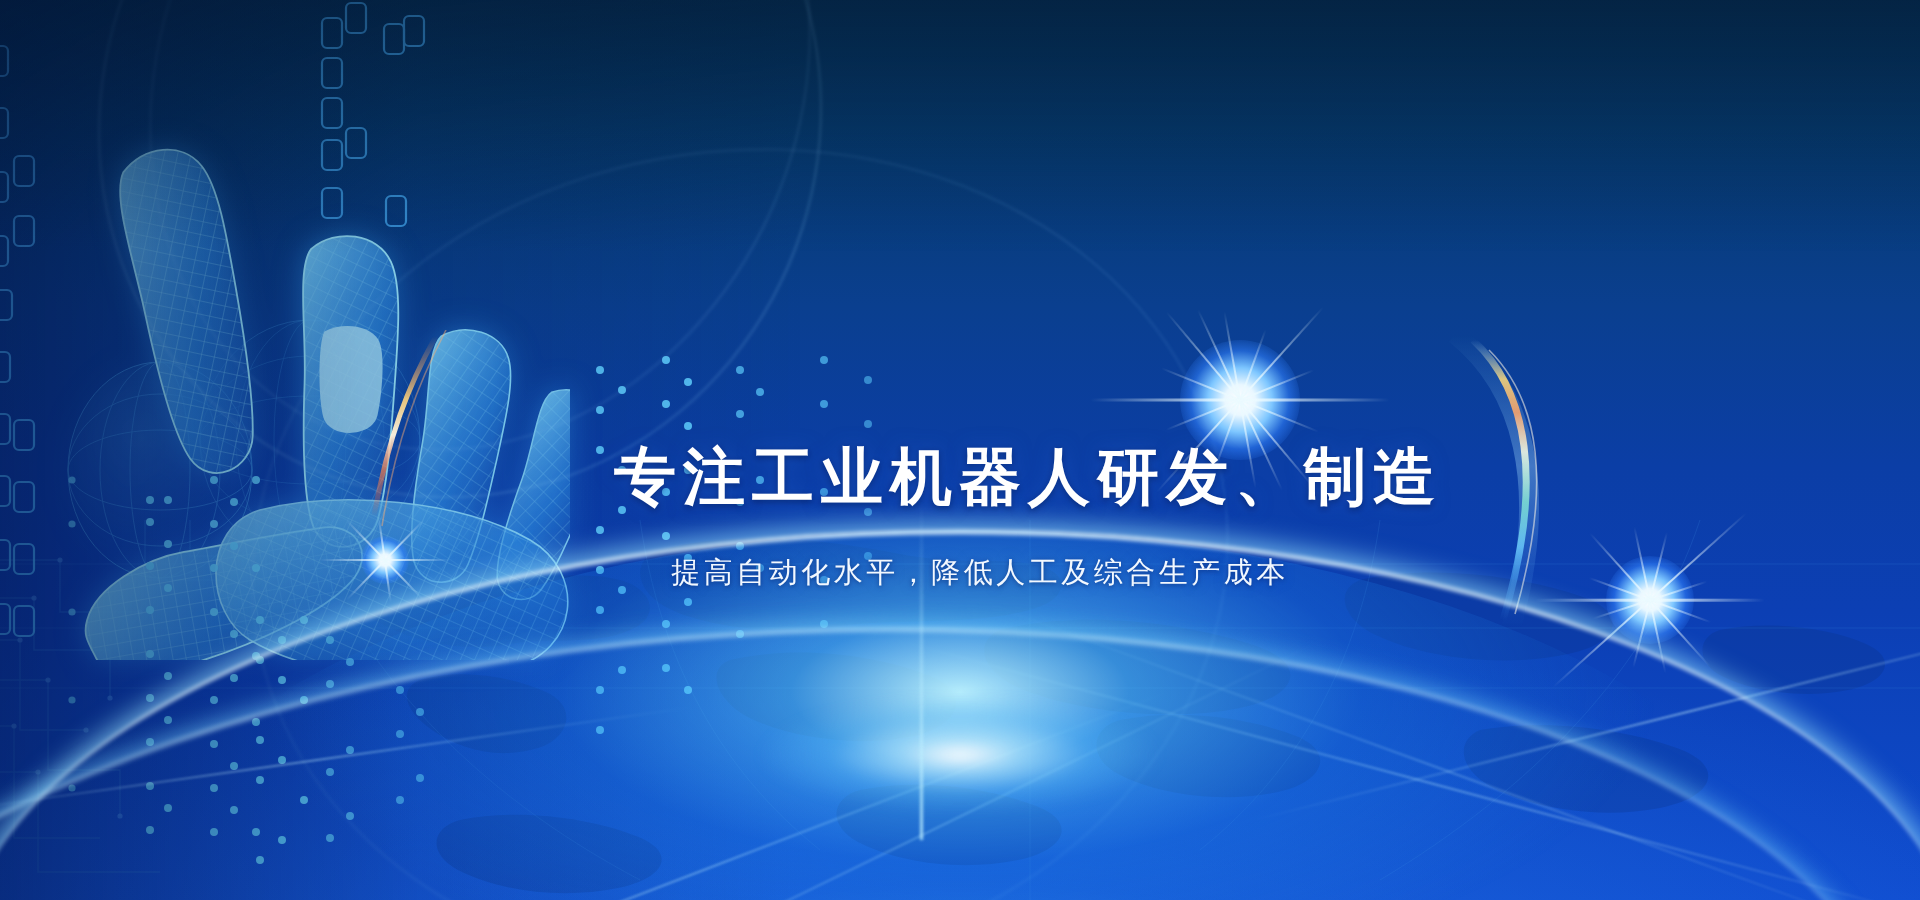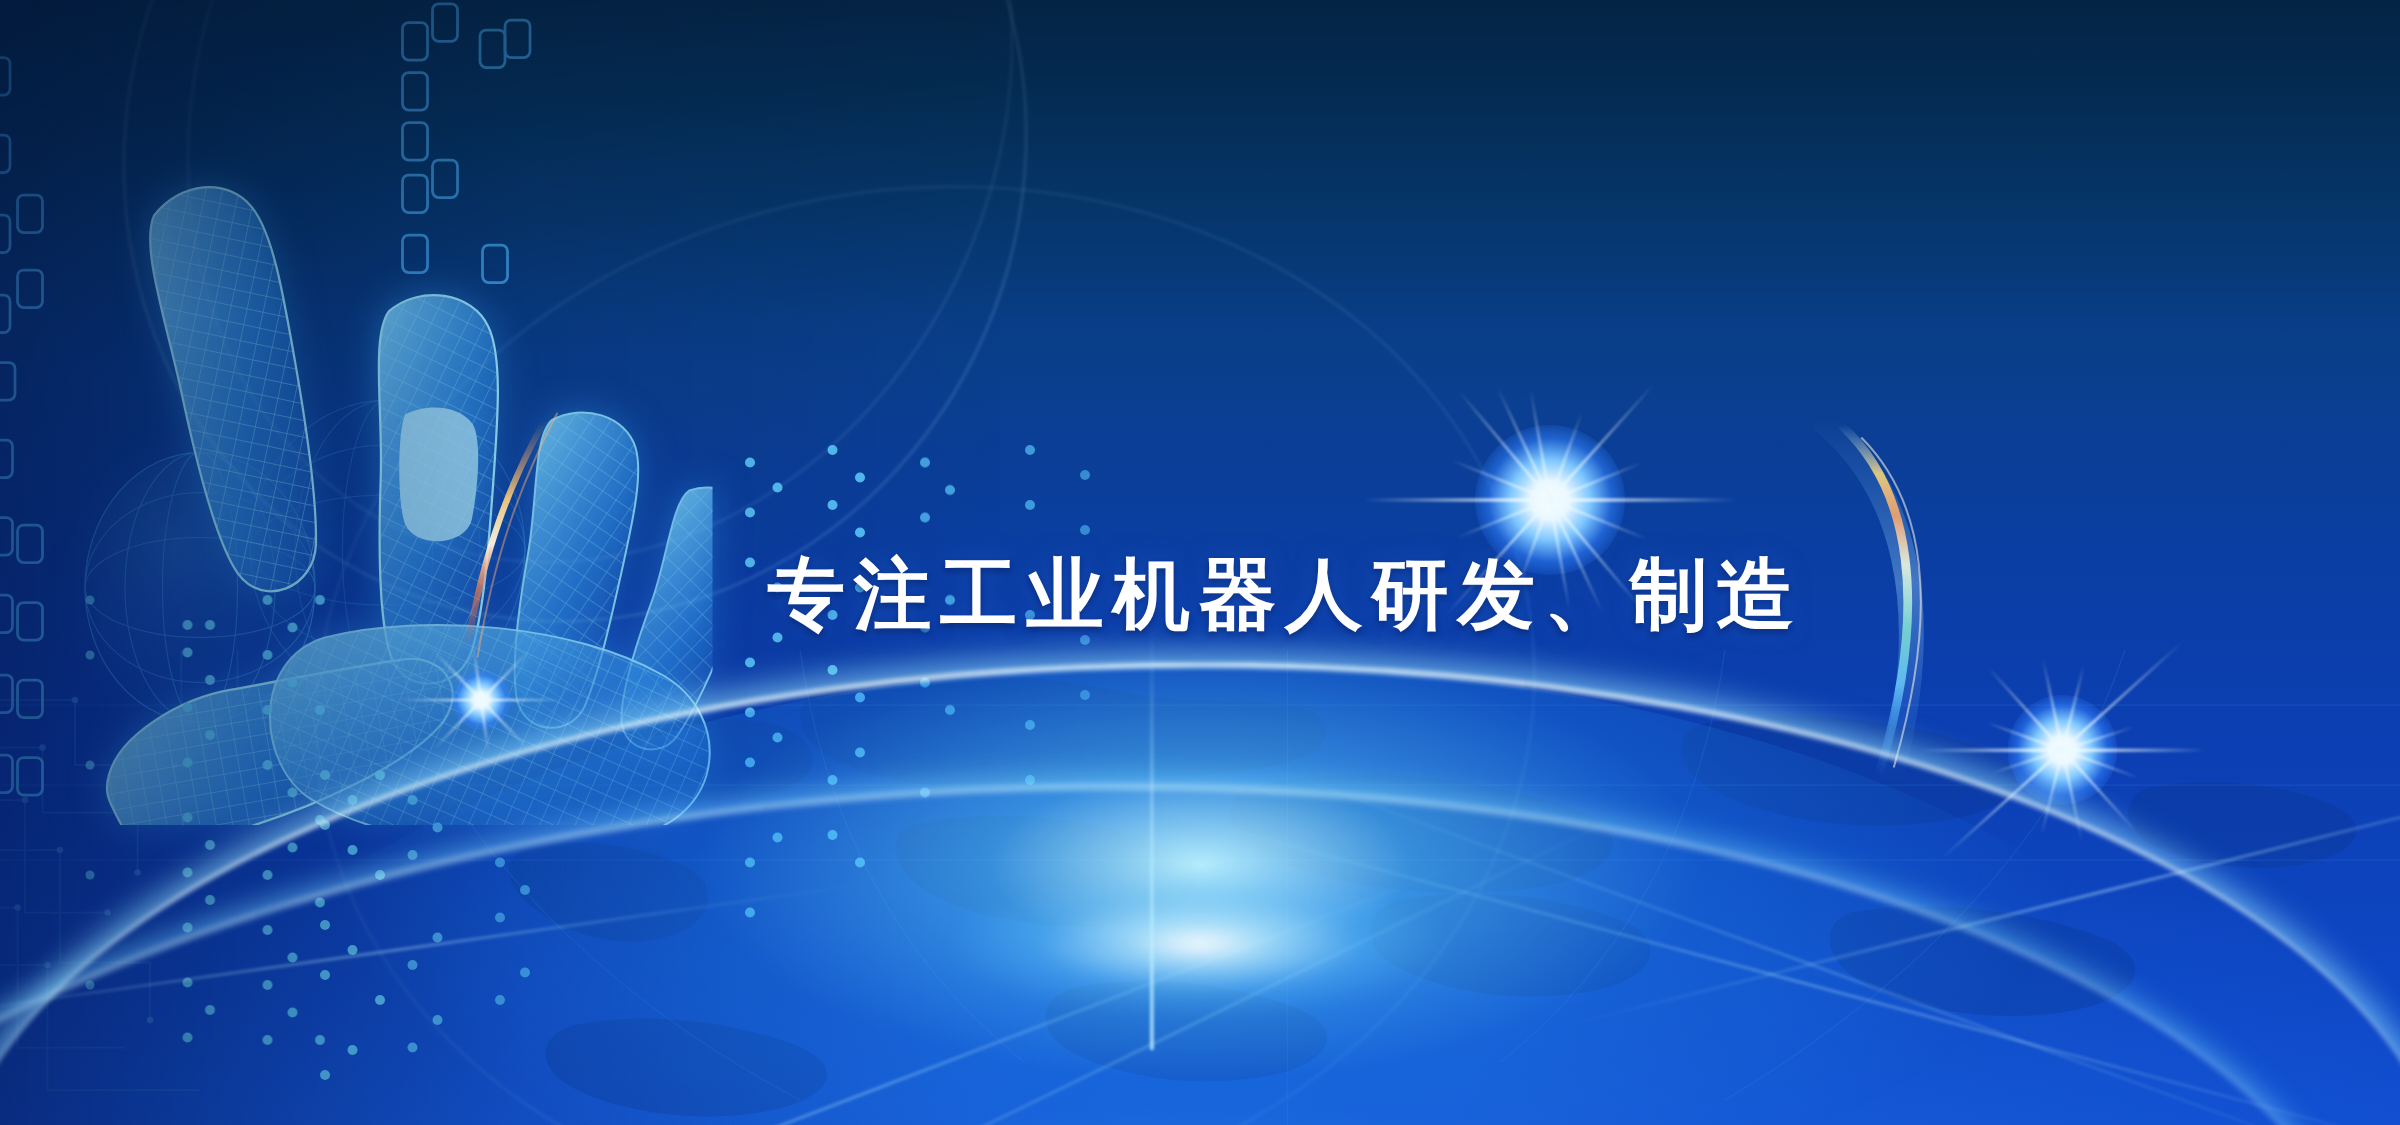--- a/index.html
+++ b/index.html
@@ -641,15 +641,16 @@
   <div class="horizon-wrap">
     <div class="horizon-glow"></div>
     <div class="horizon-arc2"></div>
     <div class="horizon-arc"></div>
     <div class="horizon-core"></div>
     <div class="horizon-vert"></div>
   </div>
 
   <div class="text-block">
     <div class="headline">专注工业机器人研发、制造</div>
+    <div class="subline">提高自动化水平，降低人工及综合生产成本</div>
   </div>
 
 </div>
 
 </body></html>

